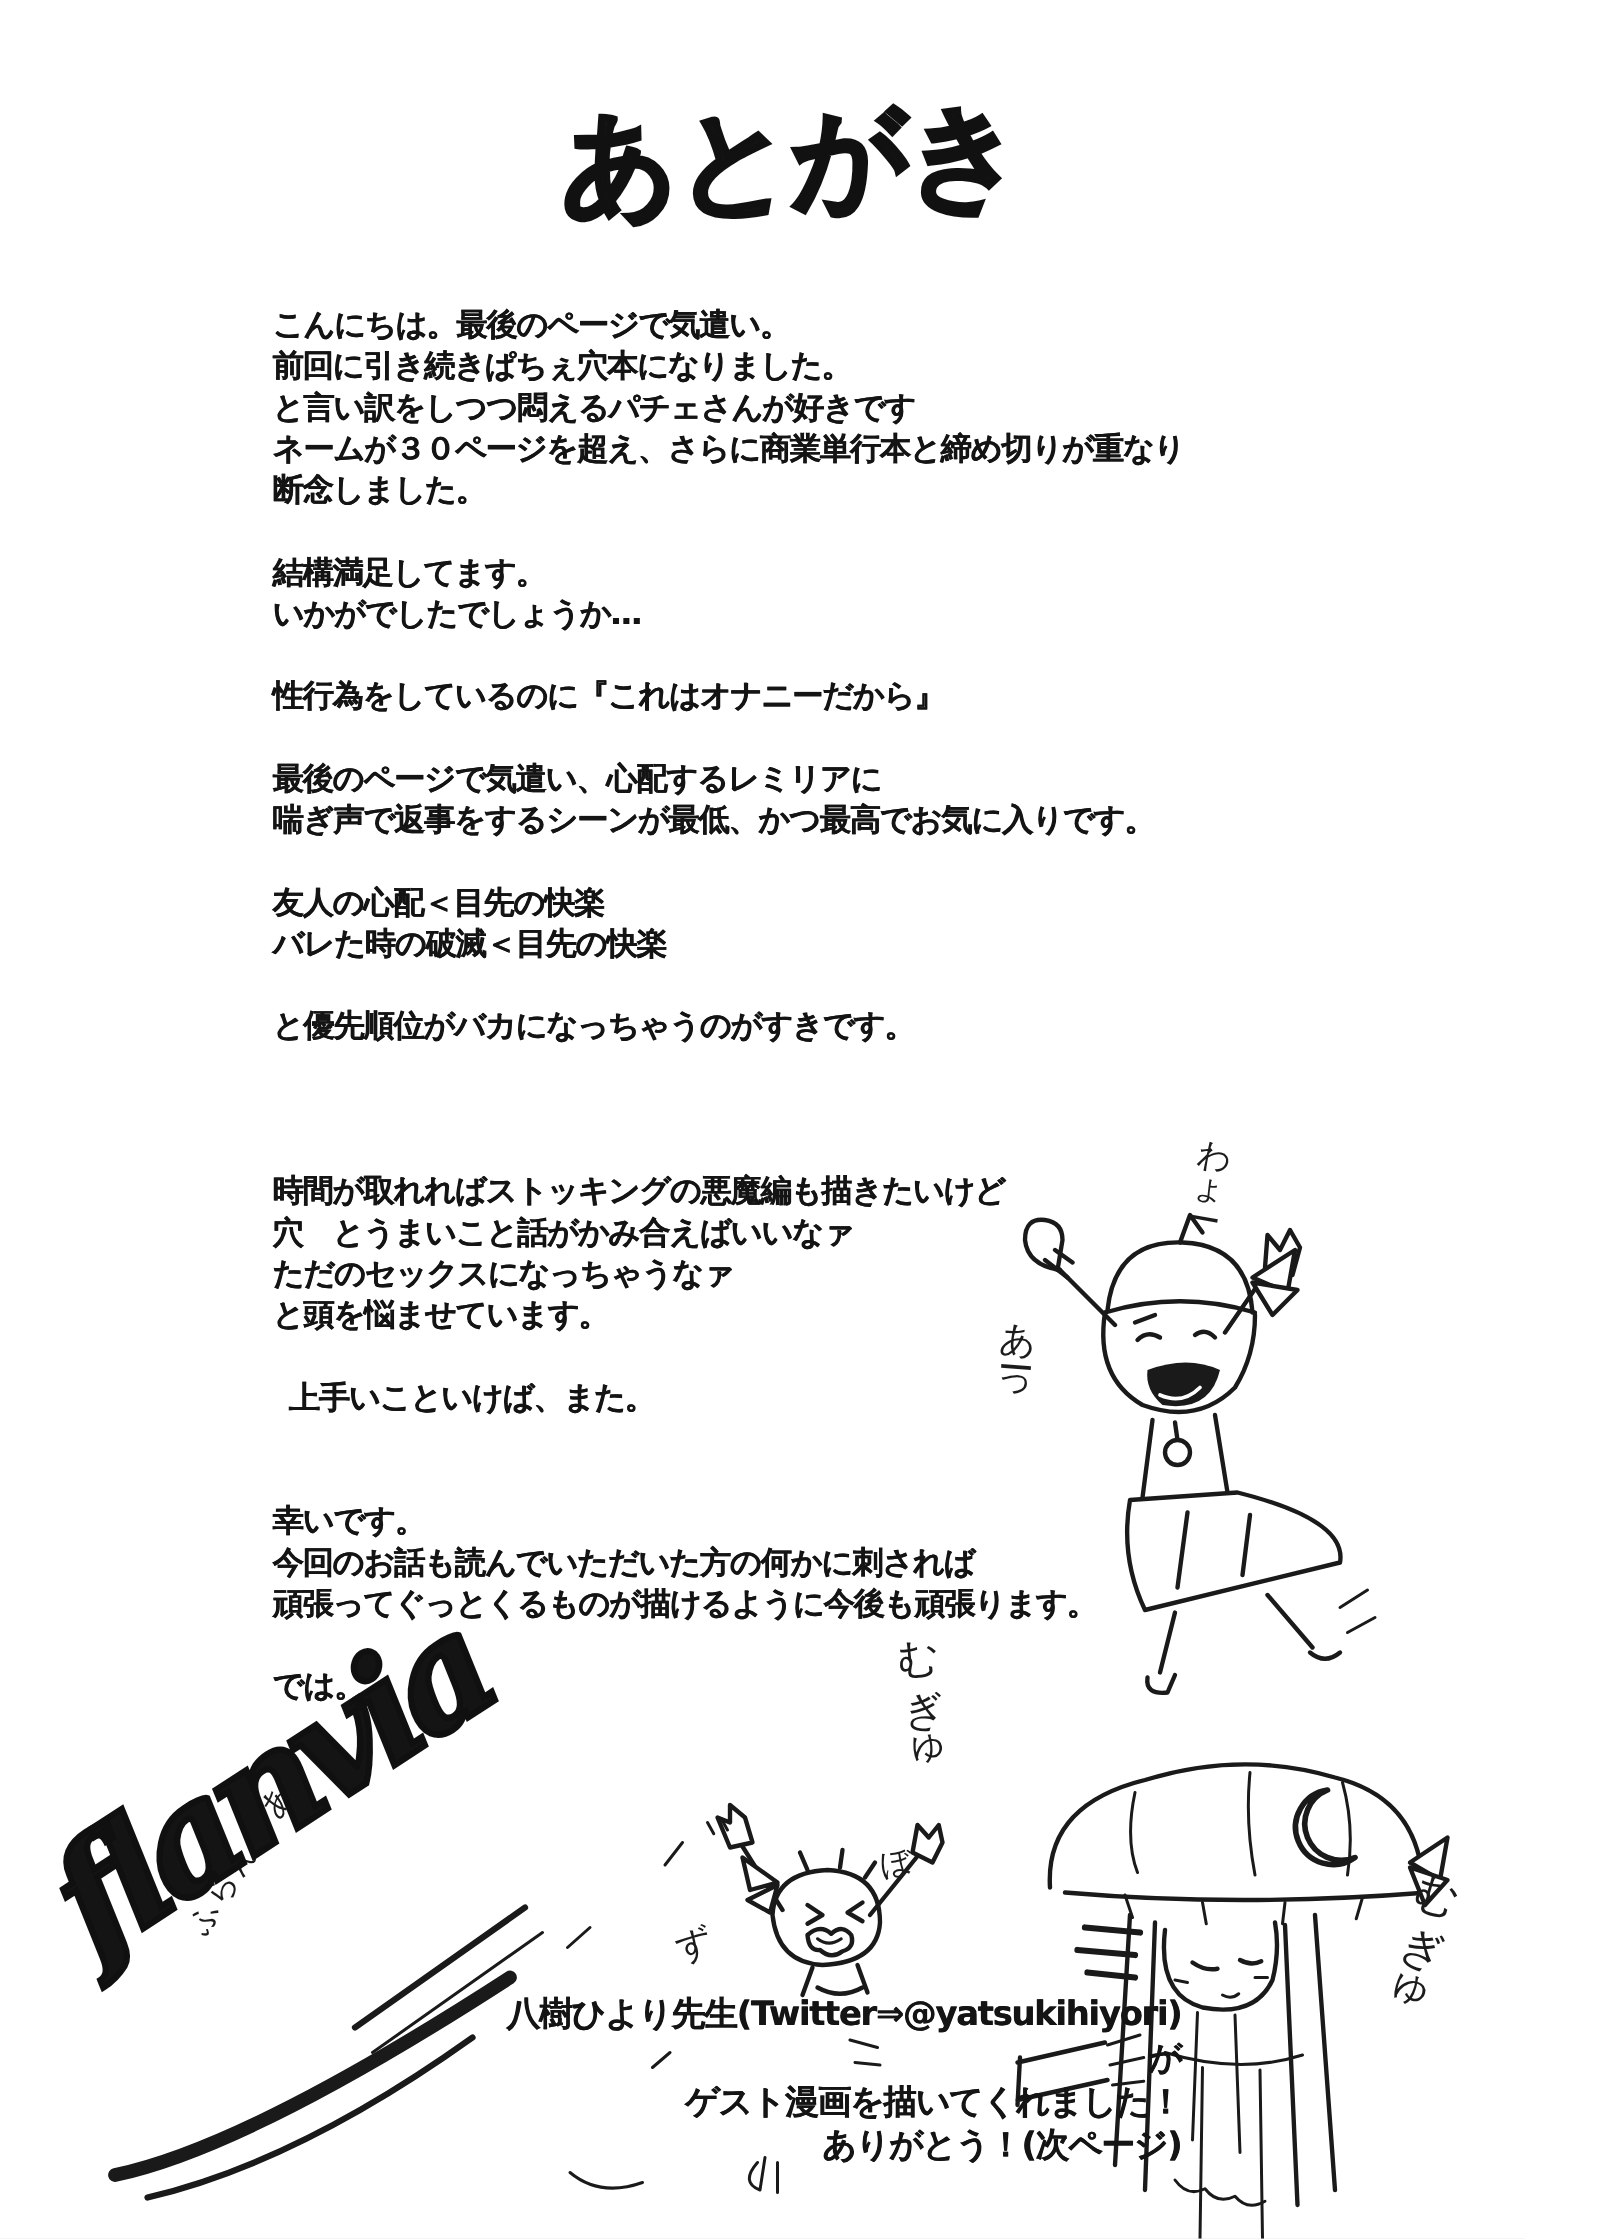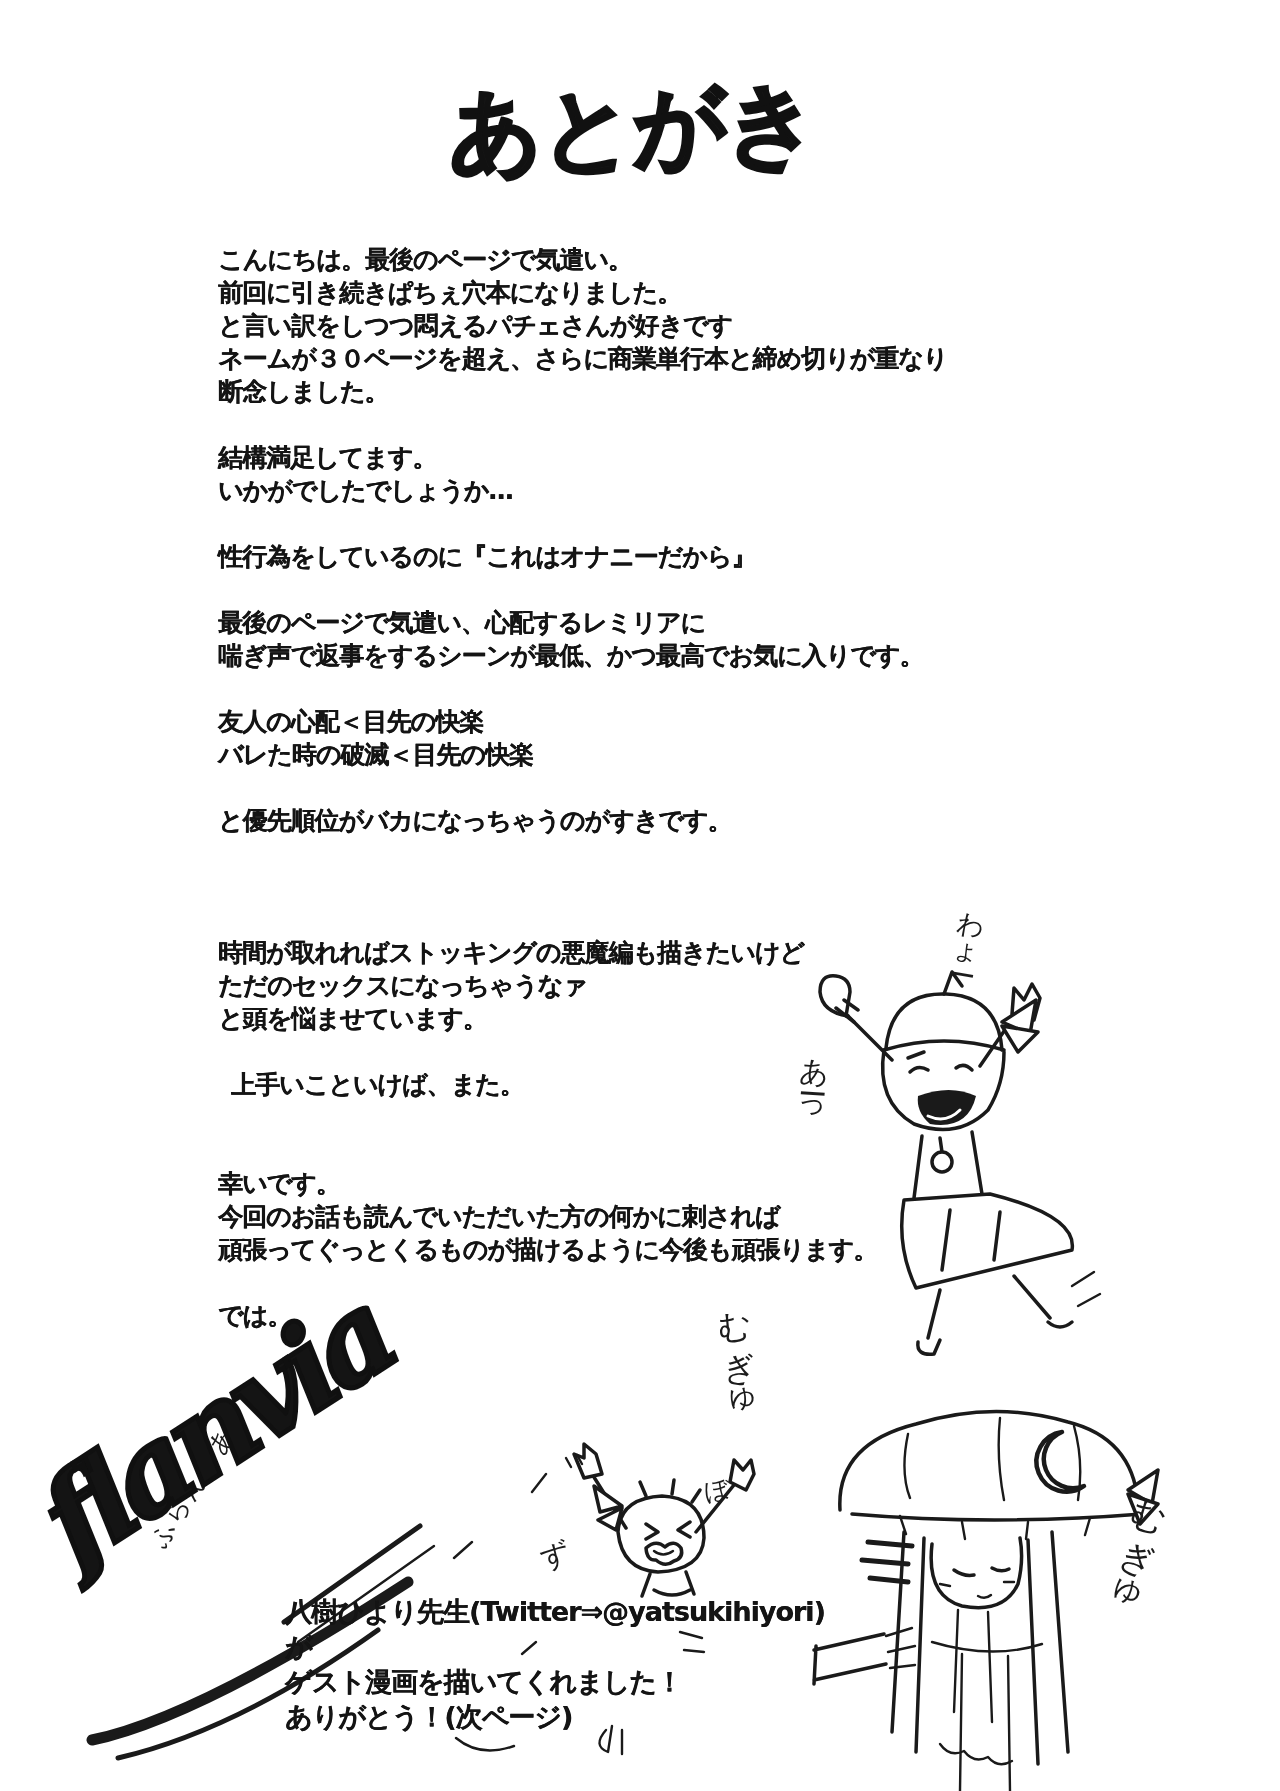--- a/index.html
+++ b/index.html
@@ -47,21 +47,21 @@
     -webkit-text-stroke:5px #101010; white-space:nowrap;
   }
   .sig-kana {
     position:absolute; left:142px; top:1536px; font-size:25px;
     transform:rotate(-58deg); transform-origin:left top;
     letter-spacing:2px; color:#1c1c1c; white-space:nowrap;
   }
   
   .credit {
     position:absolute; left:285px; top:1594px; width:660px;
-    text-align:left; z-index:3;
+    text-align:right; z-index:3;
   }
   .credit div {
     font-size:27px; font-weight:700; line-height:35px;
     letter-spacing:-1px; white-space:nowrap; text-shadow:0.4px 0 0 #141414;
   }
   
   svg.doodle { position:absolute; overflow:visible; }
   svg.doodle path, svg.doodle circle {
     fill:none; stroke:#1a1a1a; stroke-width:3.5;
     stroke-linecap:round; stroke-linejoin:round;
@@ -100,20 +100,21 @@
       </div>
       <div class="block">
         <div class="line">友人の心配＜目先の快楽</div>
         <div class="line">バレた時の破滅＜目先の快楽</div>
       </div>
       <div class="block">
         <div class="line">と優先順位がバカになっちゃうのがすきです。</div>
       </div>
       <div class="block">
         <div class="line">時間が取れればストッキングの悪魔編も描きたいけど</div>
+        <div class="line">穴　とうまいこと話がかみ合えばいいなァ</div>
         <div class="line">ただのセックスになっちゃうなァ</div>
         <div class="line">と頭を悩ませています。</div>
       </div>
       <div class="block">
         <div class="line">上手いこといけば、また。</div>
       </div>
       <div class="block">
         <div class="line">幸いです。</div>
         <div class="line">今回のお話も読んでいただいた方の何かに刺されば</div>
         <div class="line">頑張ってぐっとくるものが描けるように今後も頑張ります。</div>

